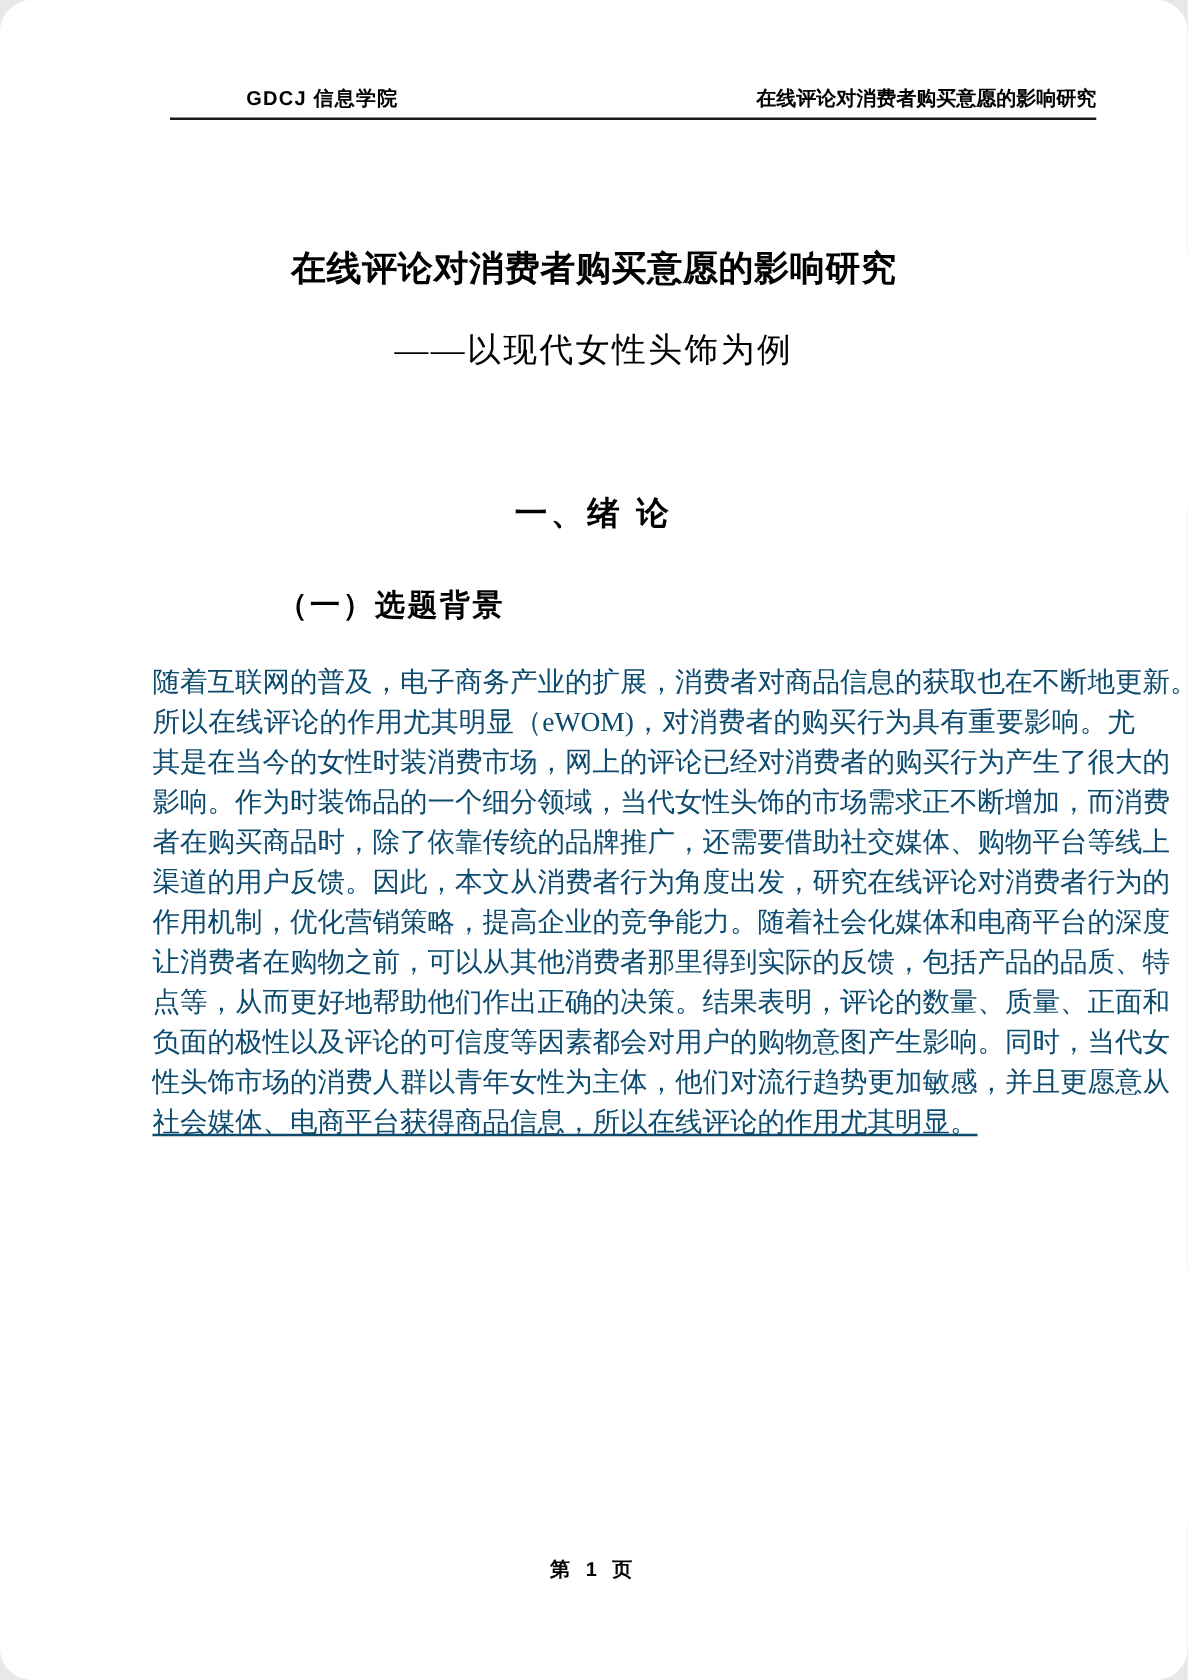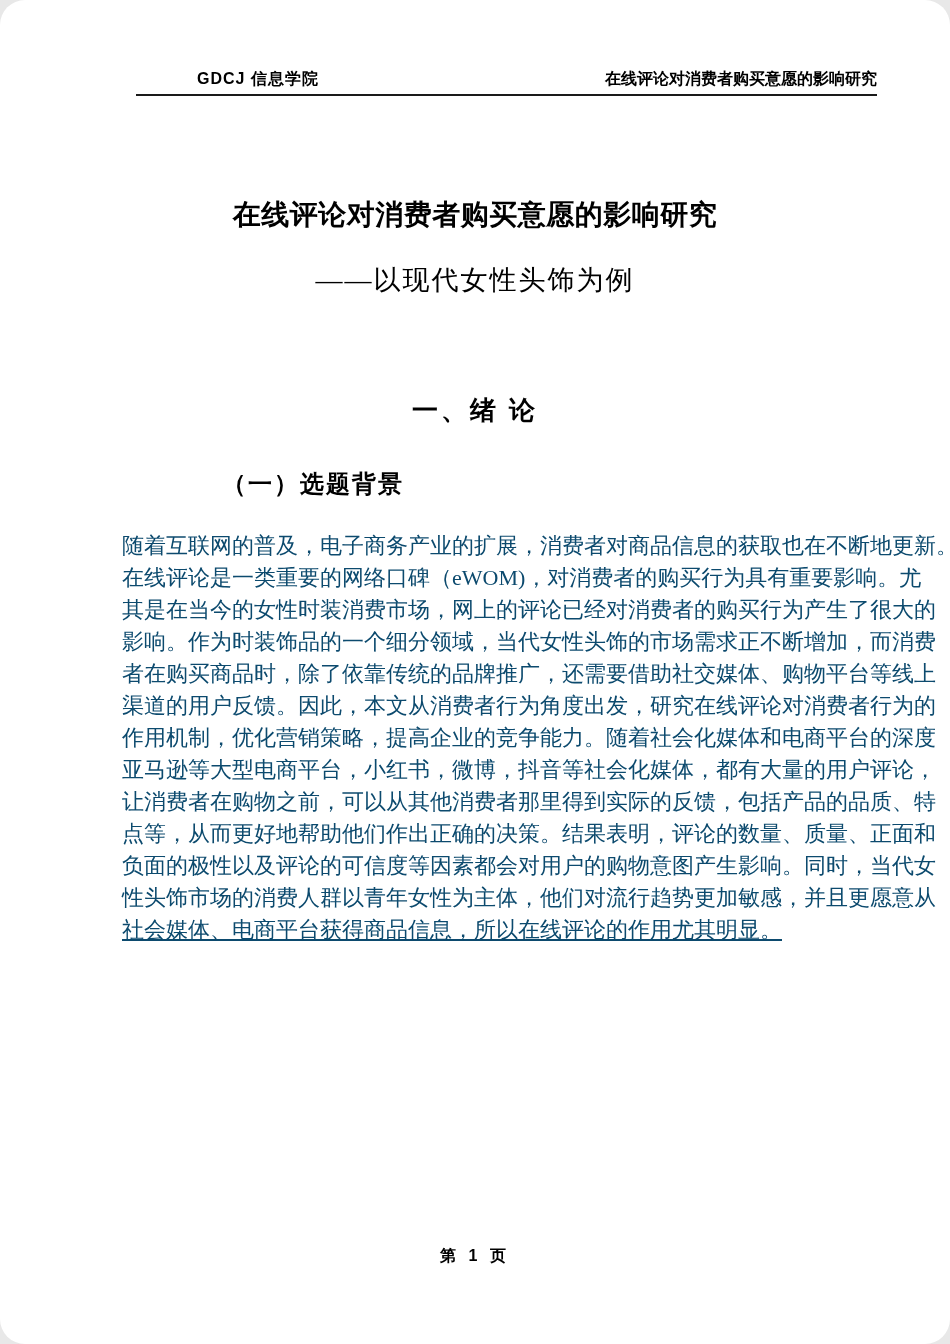--- a/index.html
+++ b/index.html
@@ -131,27 +131,26 @@
   <div class="doc-title">在线评论对消费者购买意愿的影响研究</div>
 
   <div class="doc-subtitle">——以现代女性头饰为例</div>
 
   <div class="section-heading">一、绪 论</div>
 
   <div class="subsection-heading">（一）选题背景</div>
 
   <div class="body-paragraph">
       <div class="body-line">随着互联网的普及，电子商务产业的扩展，消费者对商品信息的获取也在不断地更新。</div>
-      <div class="body-line">在线评论是一类重要的网络口碑（eWOM)，对消费者的购买行为具有重要影响。尤</div>
+      <div class="body-line">所以在线评论的作用尤其明显（eWOM)，对消费者的购买行为具有重要影响。尤</div>
       <div class="body-line">其是在当今的女性时装消费市场，网上的评论已经对消费者的购买行为产生了很大的</div>
       <div class="body-line">影响。作为时装饰品的一个细分领域，当代女性头饰的市场需求正不断增加，而消费</div>
       <div class="body-line">者在购买商品时，除了依靠传统的品牌推广，还需要借助社交媒体、购物平台等线上</div>
       <div class="body-line">渠道的用户反馈。因此，本文从消费者行为角度出发，研究在线评论对消费者行为的</div>
       <div class="body-line">作用机制，优化营销策略，提高企业的竞争能力。随着社会化媒体和电商平台的深度</div>
-      <div class="body-line">亚马逊等大型电商平台，小红书，微博，抖音等社会化媒体，都有大量的用户评论，</div>
       <div class="body-line">让消费者在购物之前，可以从其他消费者那里得到实际的反馈，包括产品的品质、特</div>
       <div class="body-line">点等，从而更好地帮助他们作出正确的决策。结果表明，评论的数量、质量、正面和</div>
       <div class="body-line">负面的极性以及评论的可信度等因素都会对用户的购物意图产生影响。同时，当代女</div>
       <div class="body-line">性头饰市场的消费人群以青年女性为主体，他们对流行趋势更加敏感，并且更愿意从</div>
       <div class="body-line last">社会媒体、电商平台获得商品信息，所以在线评论的作用尤其明显。</div>
     </div>
 
   <div class="page-number">第 1 页</div>
 
 </div>

